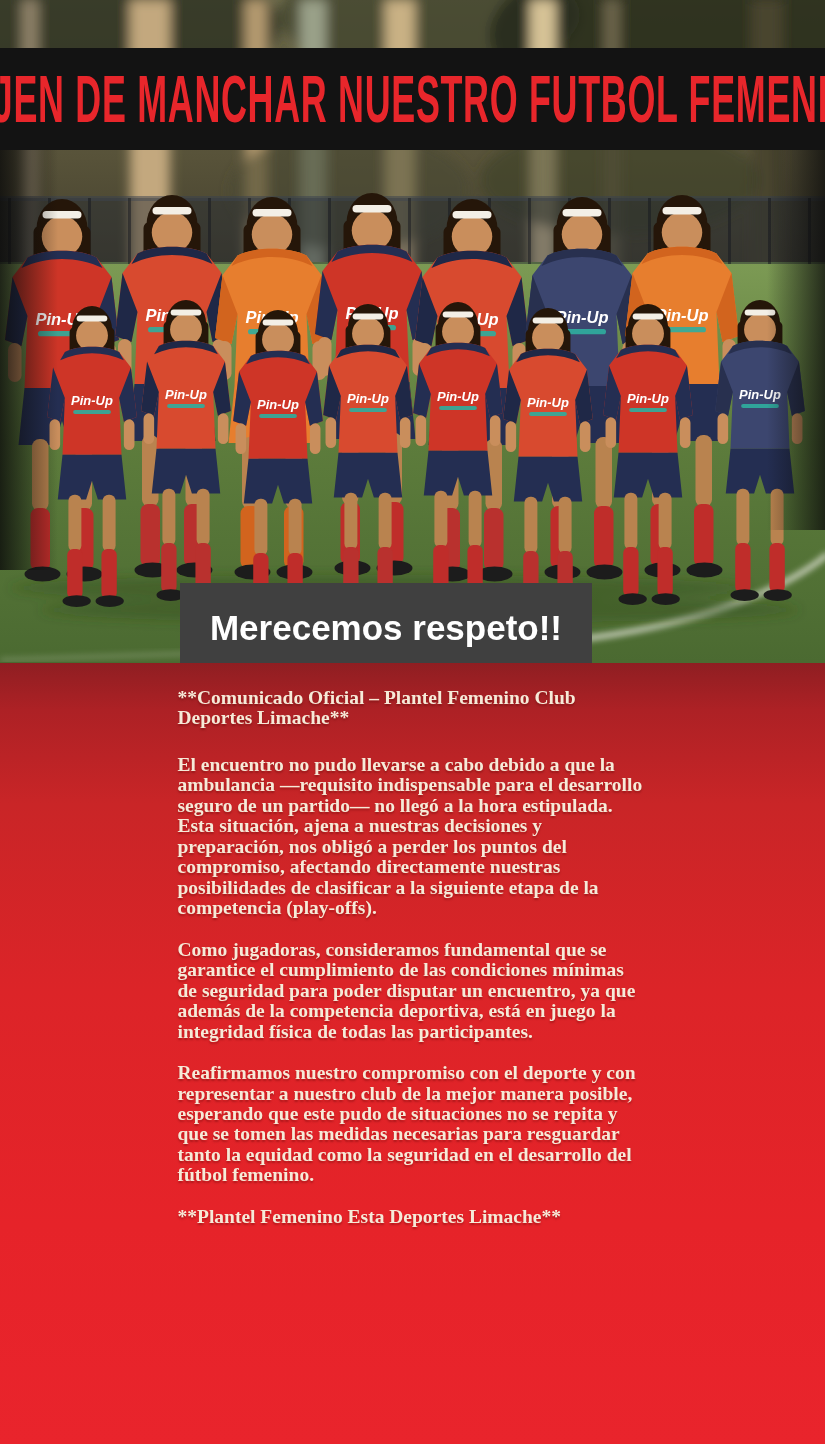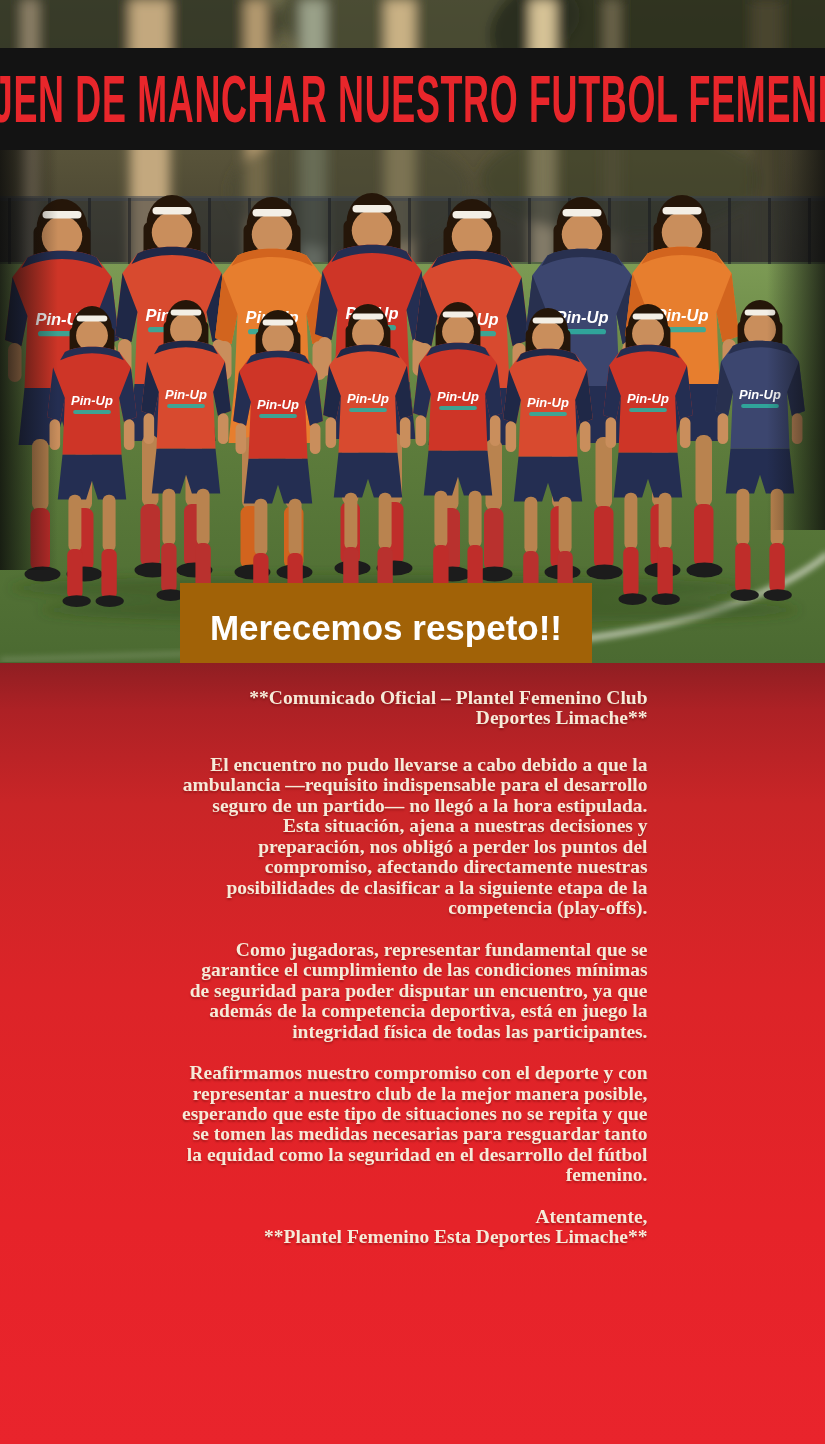--- a/index.html
+++ b/index.html
@@ -28,33 +28,33 @@
   }
   .headline-text{
     color:#e8262b;font-weight:700;font-size:52px;letter-spacing:1px;
     white-space:nowrap;display:inline-block;
     transform:scale(0.69,1.3);transform-origin:center center;
     font-family:"Liberation Sans",sans-serif;
   }
   
   .respeto-banner{
     position:absolute;left:180px;top:583px;width:412px;height:89px;
-    background:#a16207;display:flex;align-items:center;justify-content:center;
+    background:#404040;display:flex;align-items:center;justify-content:center;
   }
   .respeto-text{
     color:#ffffff;font-weight:700;font-size:35px;letter-spacing:0;
     font-family:"Liberation Sans",sans-serif;
   }
   
   .statement{
     position:absolute;top:663px;left:0;width:825px;height:781px;
     background:linear-gradient(180deg,#8f1e22 0%,#ad2125 6%,#c92527 18%,#dc2428 42%,#e62329 72%,#e9242c 100%);
   }
   .text-col{
-    width:470px;margin:0 auto;padding-top:25px;text-align:right;
+    width:470px;margin:0 auto;padding-top:25px;text-align:left;
     font-family:"Liberation Serif",serif;font-weight:700;
     color:#f6ead8;font-size:19.5px;line-height:1.05;
     text-shadow:0 2px 2px rgba(80,0,0,0.35);
   }
   .stmt-heading{margin:0 0 26px 0;}
   .stmt-p{margin:0 0 21px 0;}
   .stmt-close{margin:0;}
 </style>
 </head>
 <body>
@@ -203,20 +203,19 @@
   </div>
 
   <div class="respeto-banner">
     <span class="respeto-text">Merecemos respeto!!</span>
   </div>
 
   <div class="statement">
     <div class="text-col">
       <p class="stmt-heading">**Comunicado Oficial – Plantel Femenino Club Deportes Limache**</p>
       <p class="stmt-p">El encuentro no pudo llevarse a cabo debido a que la ambulancia —requisito indispensable para el desarrollo seguro de un partido— no llegó a la hora estipulada. Esta situación, ajena a nuestras decisiones y preparación, nos obligó a perder los puntos del compromiso, afectando directamente nuestras posibilidades de clasificar a la siguiente etapa de la competencia (play-offs).</p>
-      <p class="stmt-p">Como jugadoras, representar fundamental que se garantice el cumplimiento de las condiciones mínimas de seguridad para poder disputar un encuentro, ya que además de la competencia deportiva, está en juego la integridad física de todas las participantes.</p>
-      <p class="stmt-p">Reafirmamos nuestro compromiso con el deporte y con representar a nuestro club de la mejor manera posible, esperando que este tipo de situaciones no se repita y que se tomen las medidas necesarias para resguardar tanto la equidad como la seguridad en el desarrollo del fútbol femenino.</p>
-      <p class="stmt-close">Atentamente,</p>
+      <p class="stmt-p">Como jugadoras, consideramos fundamental que se garantice el cumplimiento de las condiciones mínimas de seguridad para poder disputar un encuentro, ya que además de la competencia deportiva, está en juego la integridad física de todas las participantes.</p>
+      <p class="stmt-p">Reafirmamos nuestro compromiso con el deporte y con representar a nuestro club de la mejor manera posible, esperando que este pudo de situaciones no se repita y que se tomen las medidas necesarias para resguardar tanto la equidad como la seguridad en el desarrollo del fútbol femenino.</p>
       <p class="stmt-close">**Plantel Femenino Esta Deportes Limache**</p>
     </div>
   </div>
 
 </div>
 
 </body></html>

